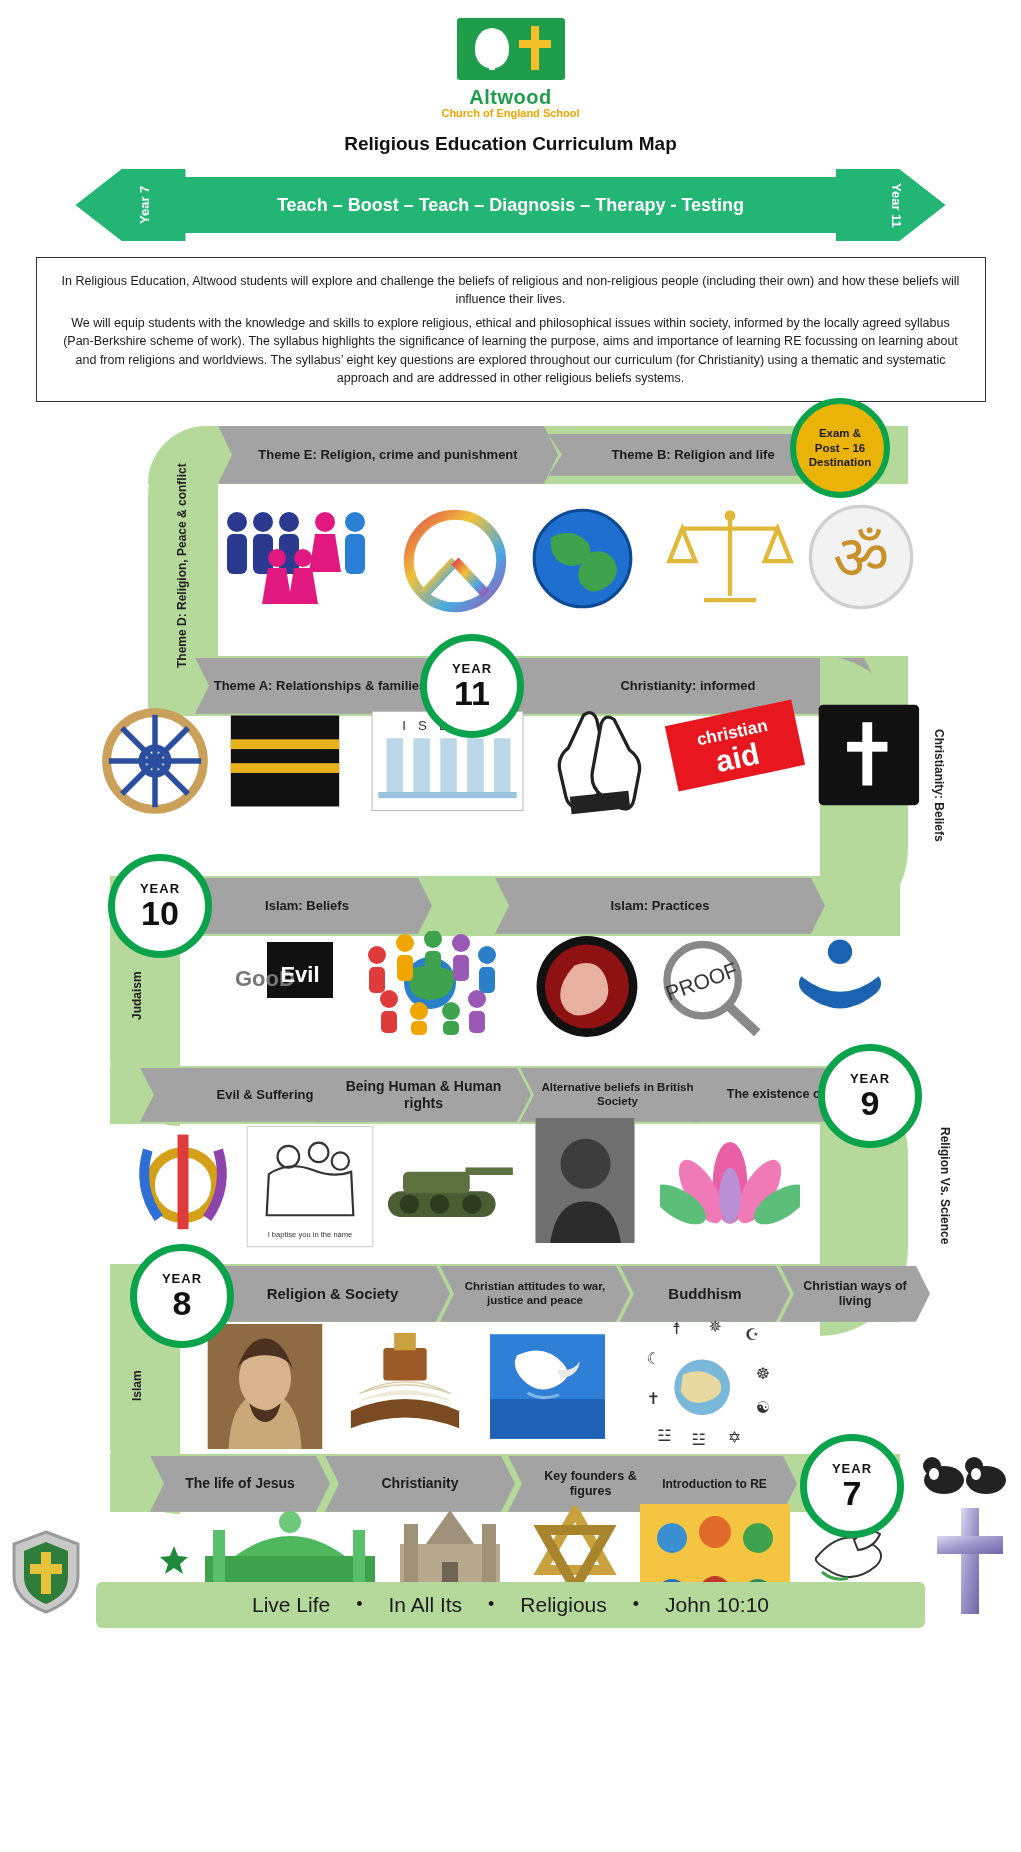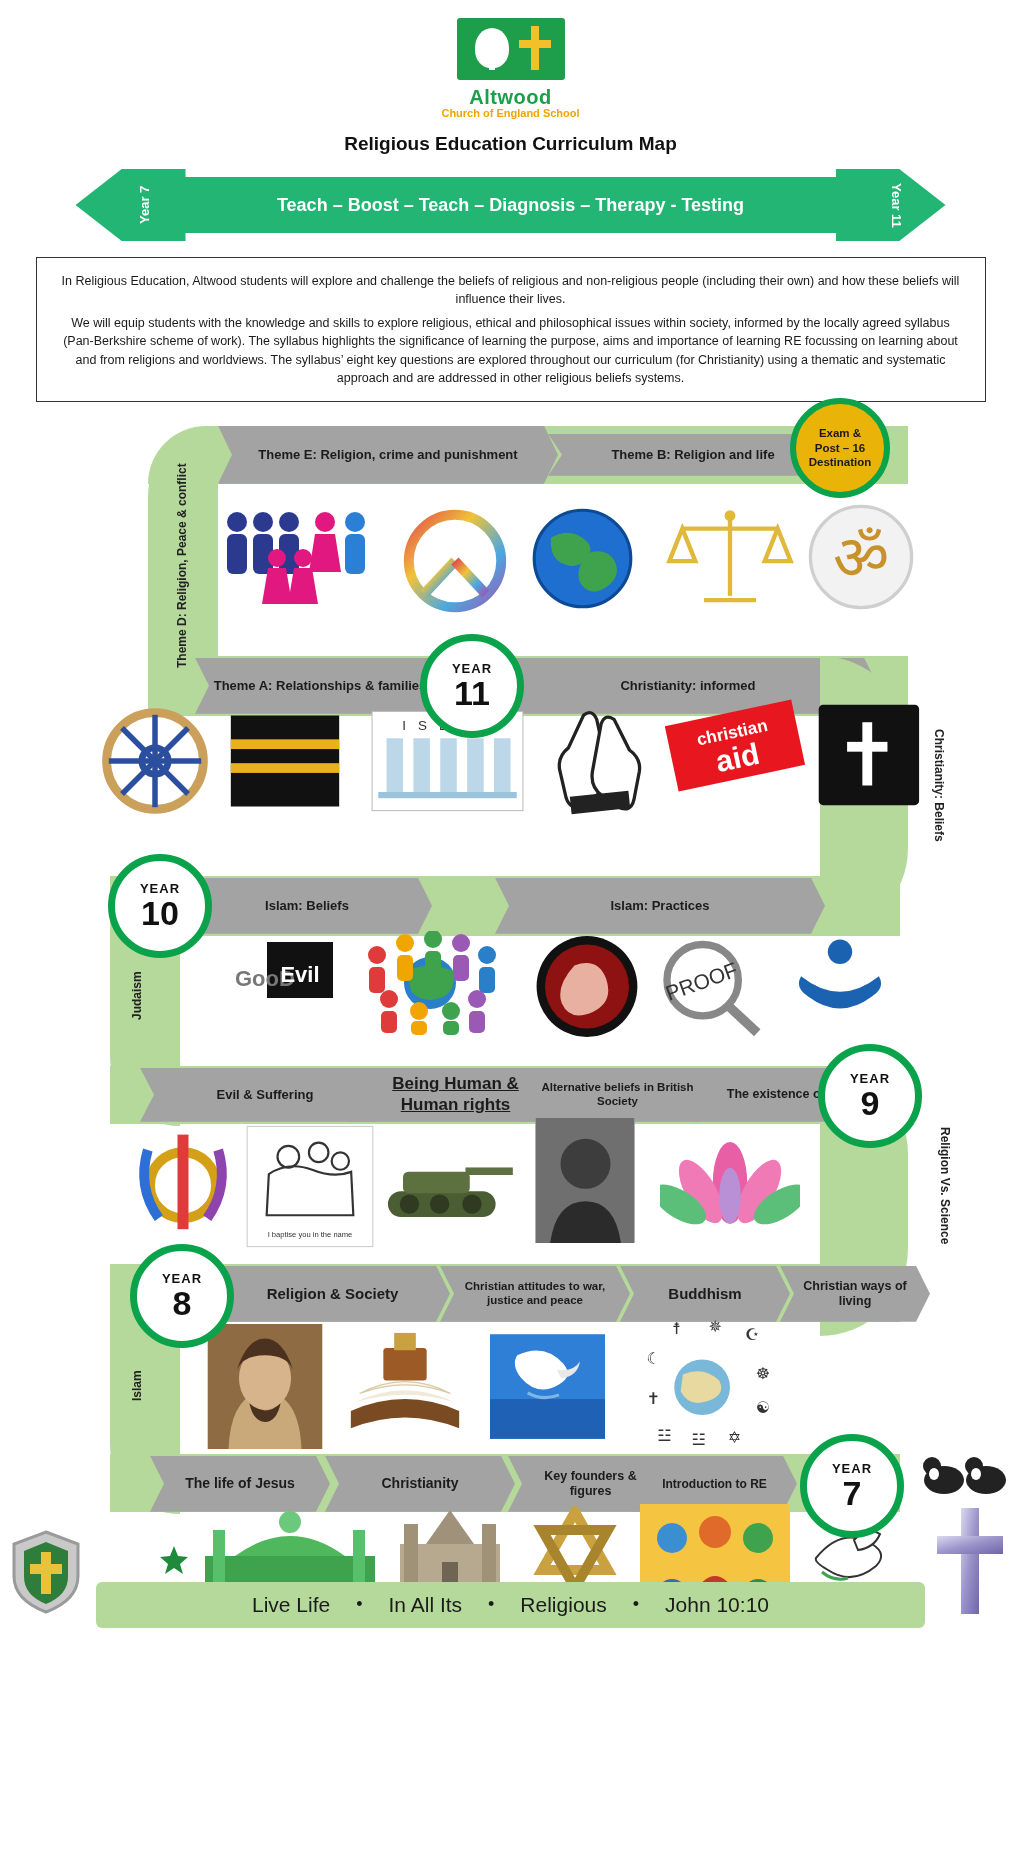--- a/index.html
+++ b/index.html
@@ -436,21 +436,21 @@
     <line x1="72" y1="68" x2="100" y2="94" stroke="#888" stroke-width="9"></line>
     <text x="48" y="52" font-size="20" text-anchor="middle" fill="#333" transform="rotate(-20 48 48)">PROOF</text>
   </svg>
 
   <svg class="ico" style="left:790px; top:528px;" width="100" height="100" viewBox="0 0 90 90">
     <circle cx="45" cy="16" r="11" fill="#1b63b0"></circle>
     <path d="M10 38 q35 28 70 0 q6 10 -6 18 q-29 22 -58 0 q-12 -8 -6 -18z" fill="#1b63b0"></path>
   </svg>
 
   <div class="chev point" style="left:140px; top:662px; width:250px; height:54px;">Evil &amp; Suffering</div>
-  <div class="chev point" style="left:348px; top:662px; width:215px; height:54px; font-size:17px;text-decoration:underline;">Being Human &amp; Human rights</div>
+  <div class="chev point" style="left:316px; top:662px; width:215px; height:54px; font-size:14px;">Being Human &amp; Human rights</div>
   <div class="chev point" style="left:520px; top:662px; width:195px; height:54px; font-size:11.5px;">Alternative beliefs in British Society</div>
   <div class="chev point" style="left:690px; top:662px; width:200px; height:54px; font-size:12.5px;">The existence of God</div>
 
   <div class="yearbadge" style="left:818px; top:638px;">
     <div class="y-word">YEAR</div>
     <div class="y-num">9</div>
   </div>
 
   <div class="snake snake-round-bl" style="left:110px; top:858px; width:790px; height:58px;"></div>
   <div class="snake snake-round-bl" style="left:110px; top:858px; width:70px; height:250px;"></div>

